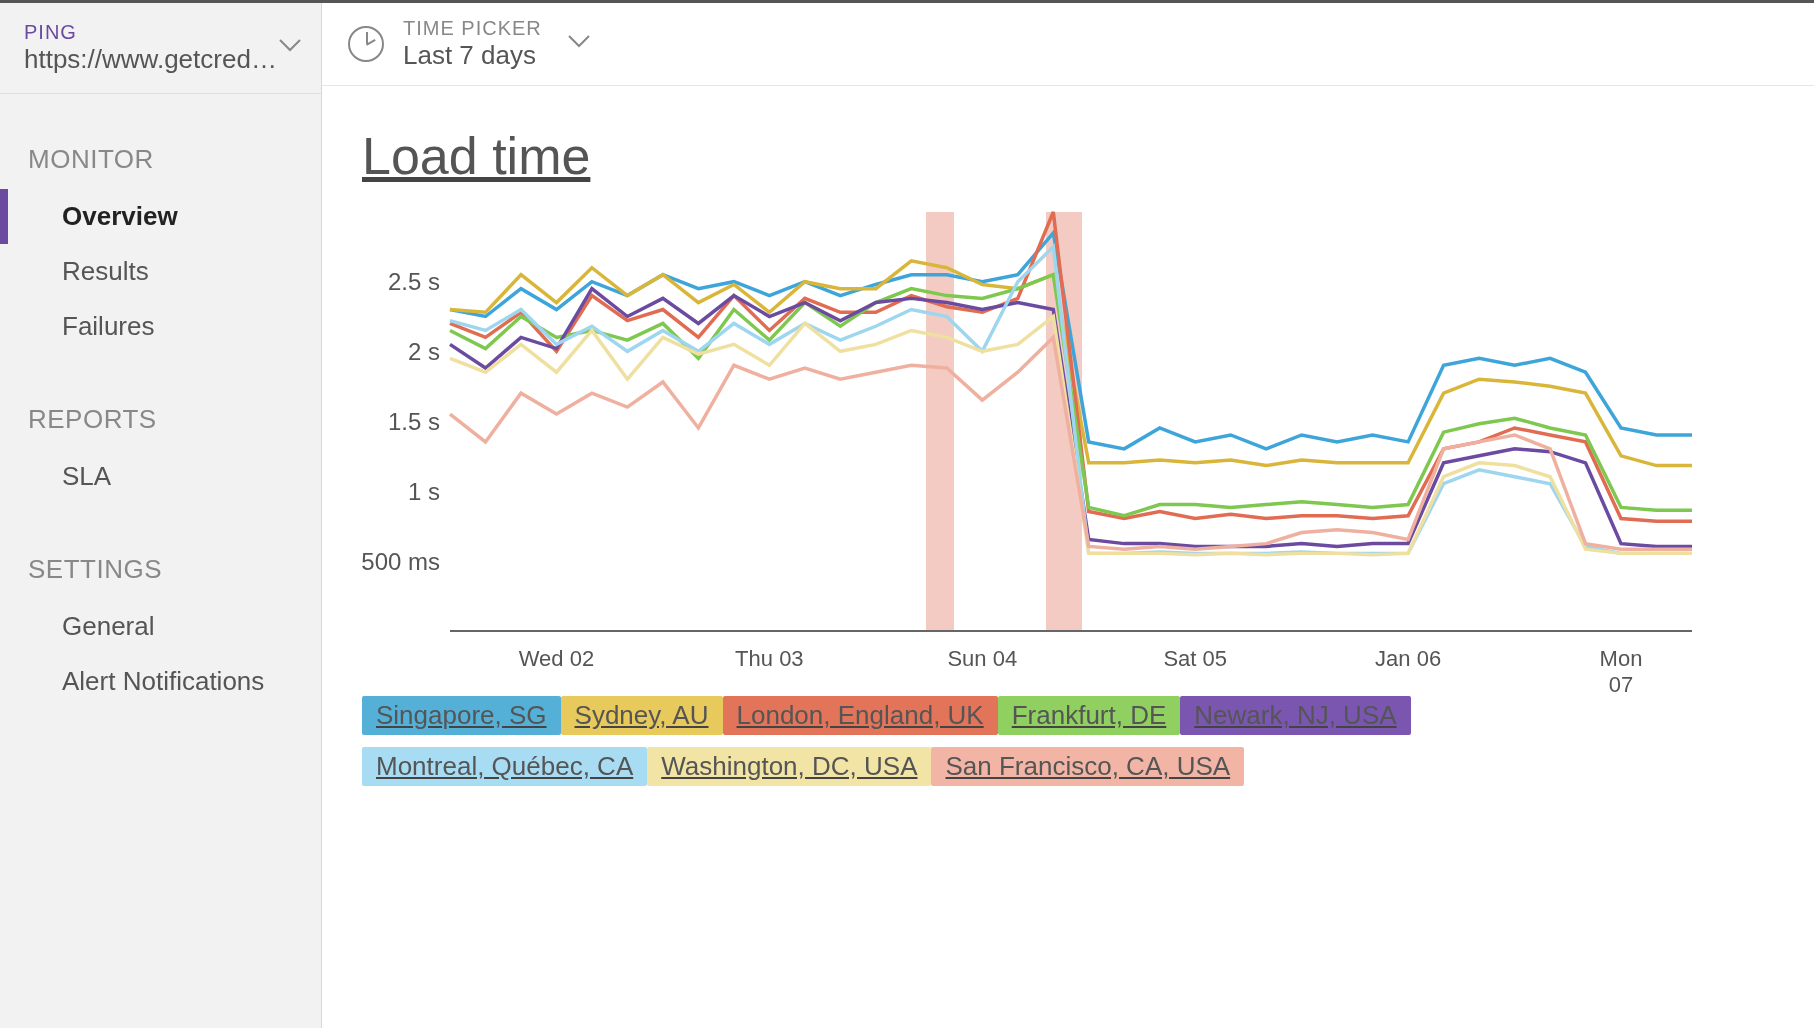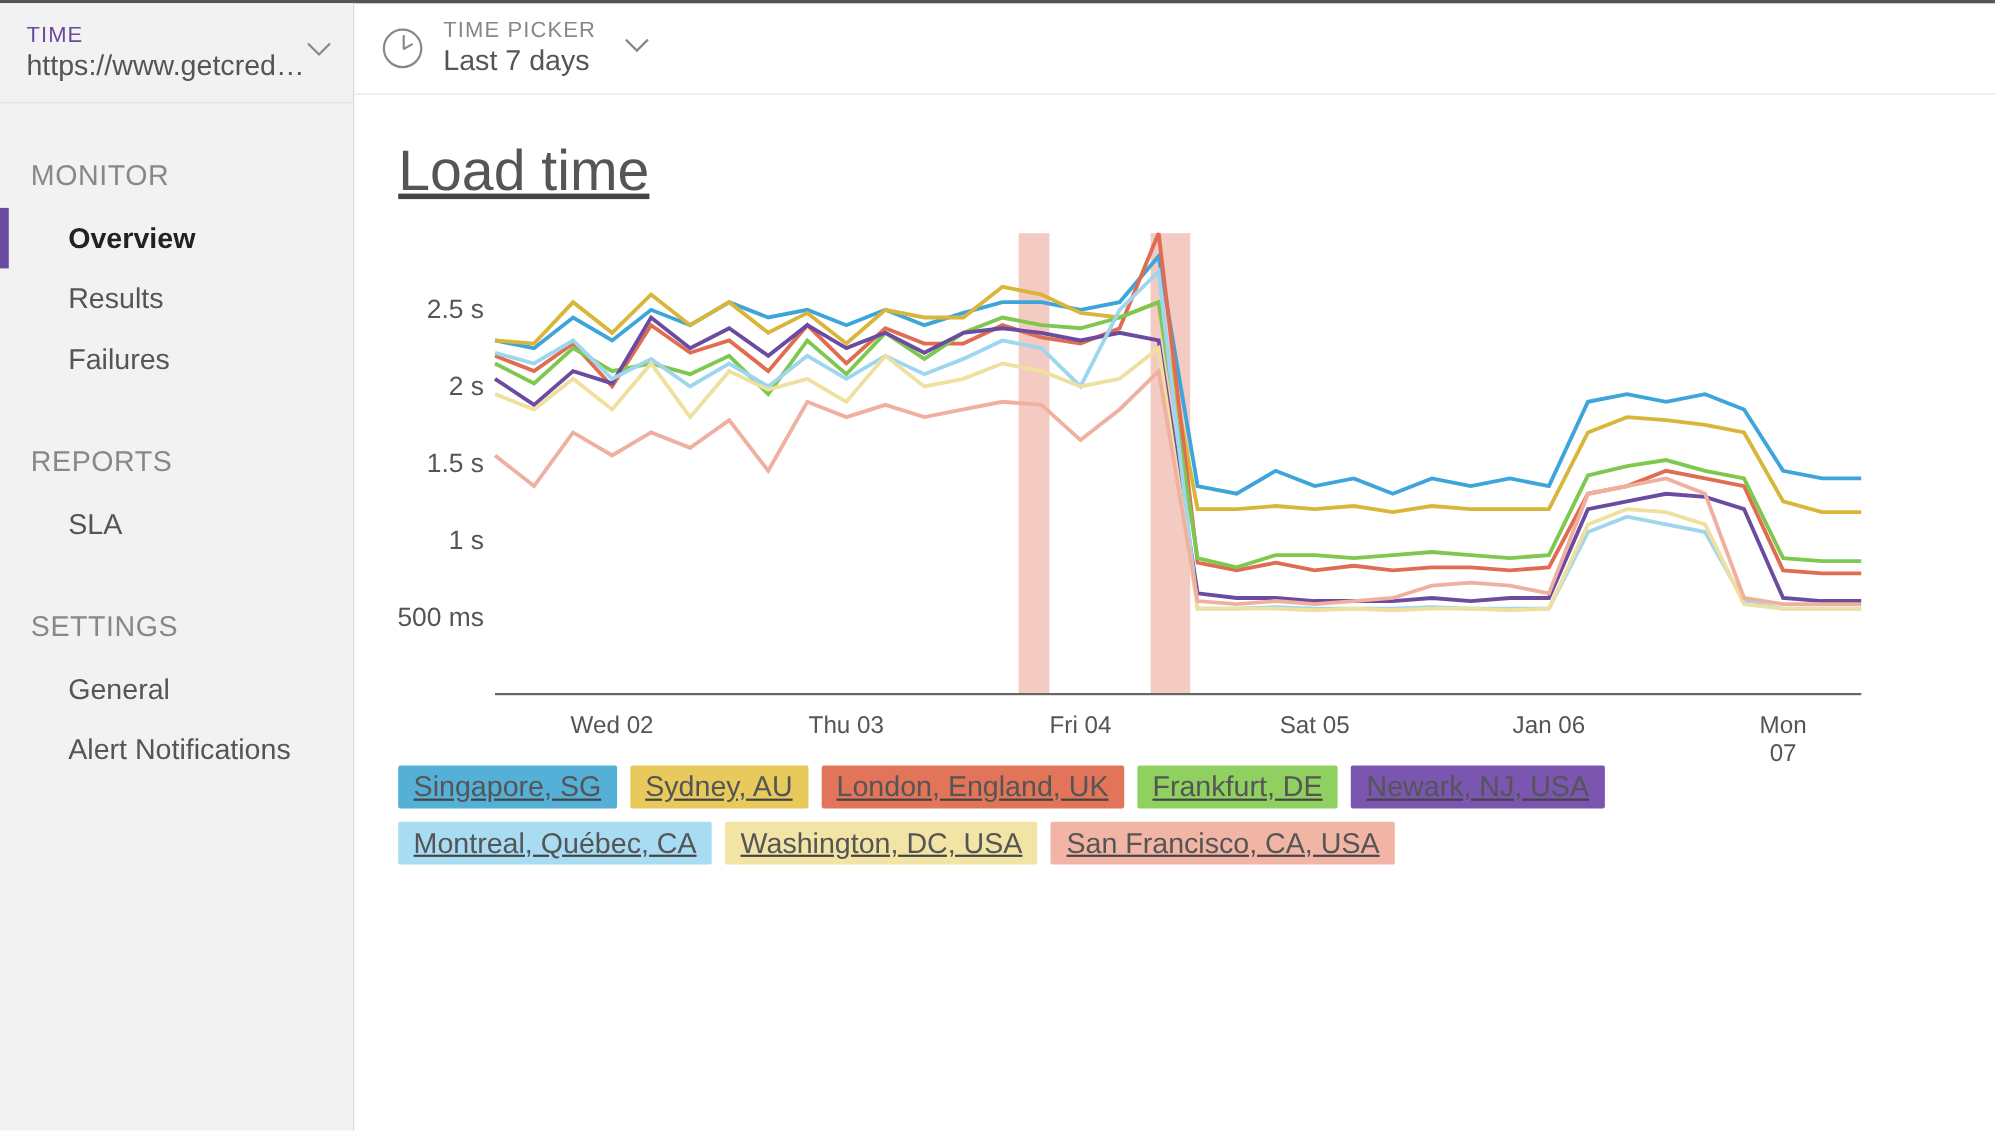--- a/index.html
+++ b/index.html
@@ -33,31 +33,31 @@
   .chart-area { position: relative; height: 420px; display: flex; }
   .y-axis { position: relative; width: 88px; }
   .y-tick { position: absolute; right: 10px; transform: translateY(-50%); color: #555; font-size: 24px; white-space: nowrap; }
   .plot { position: relative; flex: 1 1 auto; border-bottom: 2px solid #666; }
   .plot svg { position: absolute; inset: 0; width: 100%; height: 100%; overflow: visible; }
   .err-band { position: absolute; top: 0; bottom: 0; background: rgba(229,140,120,.45); }
   .line { fill: none; stroke-width: 3.5; }
   .x-axis { display: flex; margin-left: 88px; }
   .x-tick { color: #555; font-size: 22px; text-align: center; padding-top: 14px; }
   
-  .legend { margin-left: 0px; margin-top: 18px; display: flex; flex-wrap: wrap; gap: 12px 12px; }
+  .legend { margin-left: 0px; margin-top: 18px; display: flex; flex-wrap: wrap; gap: 12px 0; }
   .legend-item { padding: 4px 14px; font-size: 26px; color: #555; border-radius: 2px; }
 </style>
 </head>
 <body>
 
 <div class="app">
 
   <aside class="sidebar">
     <div class="ping-block">
-      <div class="ping-label">TIME</div>
+      <div class="ping-label">PING</div>
       <div class="ping-url">https://www.getcredo...</div>
       <span class="ping-chevron">
         <svg class="chevron-svg" viewBox="0 0 22 14">
             <path d="M1 1 L11 11 L21 1" stroke="#888" stroke-width="2" fill="none"></path>
           </svg>
       </span>
     </div>
     <nav id="nav-root">
         <div class="nav-section-title">MONITOR</div>
         <div class="nav-item active">Overview</div>
@@ -110,21 +110,21 @@
                 <path d="M0.0 133.0 L35.5 156.8 L71.0 126.0 L106.5 137.2 L141.9 77.0 L177.4 105.0 L212.9 86.8 L248.4 112.0 L283.9 84.0 L319.4 105.0 L354.9 91.0 L390.3 109.2 L425.8 91.0 L461.3 86.8 L496.8 91.0 L532.3 98.0 L567.8 91.0 L603.3 98.0 L638.7 329.0 L674.2 333.2 L709.7 333.2 L745.2 336.0 L780.7 336.0 L816.2 336.0 L851.7 333.2 L887.1 336.0 L922.6 333.2 L958.1 333.2 L993.6 252.0 L1029.1 245.0 L1064.6 238.0 L1100.1 240.8 L1135.5 252.0 L1171.0 333.2 L1206.5 336.0 L1242.0 336.0 " class="line" stroke="#6b4ba0"></path>
                 <path d="M0.0 109.2 L35.5 119.0 L71.0 98.0 L106.5 133.0 L141.9 114.8 L177.4 140.0 L212.9 119.0 L248.4 140.0 L283.9 112.0 L319.4 133.0 L354.9 112.0 L390.3 128.8 L425.8 114.8 L461.3 98.0 L496.8 105.0 L532.3 140.0 L567.8 70.0 L603.3 35.0 L638.7 343.0 L674.2 343.0 L709.7 341.6 L745.2 343.0 L780.7 343.0 L816.2 343.0 L851.7 341.6 L887.1 343.0 L922.6 343.0 L958.1 343.0 L993.6 273.0 L1029.1 259.0 L1064.6 266.0 L1100.1 273.0 L1135.5 336.0 L1171.0 343.0 L1206.5 343.0 L1242.0 343.0 " class="line" stroke="#9fd6ef"></path>
                 <path d="M0.0 147.0 L35.5 161.0 L71.0 133.0 L106.5 161.0 L141.9 119.0 L177.4 168.0 L212.9 126.0 L248.4 142.8 L283.9 133.0 L319.4 154.0 L354.9 112.0 L390.3 140.0 L425.8 133.0 L461.3 119.0 L496.8 126.0 L532.3 140.0 L567.8 133.0 L603.3 105.0 L638.7 343.0 L674.2 343.0 L709.7 343.0 L745.2 344.4 L780.7 343.0 L816.2 344.4 L851.7 343.0 L887.1 343.0 L922.6 344.4 L958.1 343.0 L993.6 266.0 L1029.1 252.0 L1064.6 254.8 L1100.1 266.0 L1135.5 338.8 L1171.0 343.0 L1206.5 343.0 L1242.0 343.0 " class="line" stroke="#efe0a0"></path>
                 <path d="M0.0 203.0 L35.5 231.0 L71.0 182.0 L106.5 203.0 L141.9 182.0 L177.4 196.0 L212.9 170.8 L248.4 217.0 L283.9 154.0 L319.4 168.0 L354.9 156.8 L390.3 168.0 L425.8 161.0 L461.3 154.0 L496.8 156.8 L532.3 189.0 L567.8 161.0 L603.3 126.0 L638.7 336.0 L674.2 338.8 L709.7 336.0 L745.2 338.8 L780.7 336.0 L816.2 333.2 L851.7 322.0 L887.1 319.2 L922.6 322.0 L958.1 329.0 L993.6 238.0 L1029.1 231.0 L1064.6 224.0 L1100.1 238.0 L1135.5 333.2 L1171.0 338.8 L1206.5 338.8 L1242.0 338.8 " class="line" stroke="#f0b0a0"></path>
               </svg>
           </div>
         </div>
         <div class="x-axis" id="x-axis" style="position: relative; height: 46px;">
             <div class="x-tick" style="position: absolute; left: 106.457px; transform: translateX(-50%);">Wed 02</div>
             <div class="x-tick" style="position: absolute; left: 319.371px; transform: translateX(-50%);">Thu 03</div>
-            <div class="x-tick" style="position: absolute; left: 532.286px; transform: translateX(-50%);">Fri 04</div>
+            <div class="x-tick" style="position: absolute; left: 532.286px; transform: translateX(-50%);">Sun 04</div>
             <div class="x-tick" style="position: absolute; left: 745.2px; transform: translateX(-50%);">Sat 05</div>
             <div class="x-tick" style="position: absolute; left: 958.114px; transform: translateX(-50%);">Jan 06</div>
             <div class="x-tick" style="position: absolute; left: 1171.03px; transform: translateX(-50%);">Mon 07</div>
           </div>
         <div class="legend" id="legend">
             <div class="legend-item" style="background: rgb(85, 176, 216);">Singapore, SG</div>
             <div class="legend-item" style="background: rgb(232, 201, 92);">Sydney, AU</div>
             <div class="legend-item" style="background: rgb(226, 116, 90);">London, England, UK</div>
             <div class="legend-item" style="background: rgb(143, 208, 96);">Frankfurt, DE</div>
             <div class="legend-item" style="background: rgb(122, 86, 176);">Newark, NJ, USA</div>

